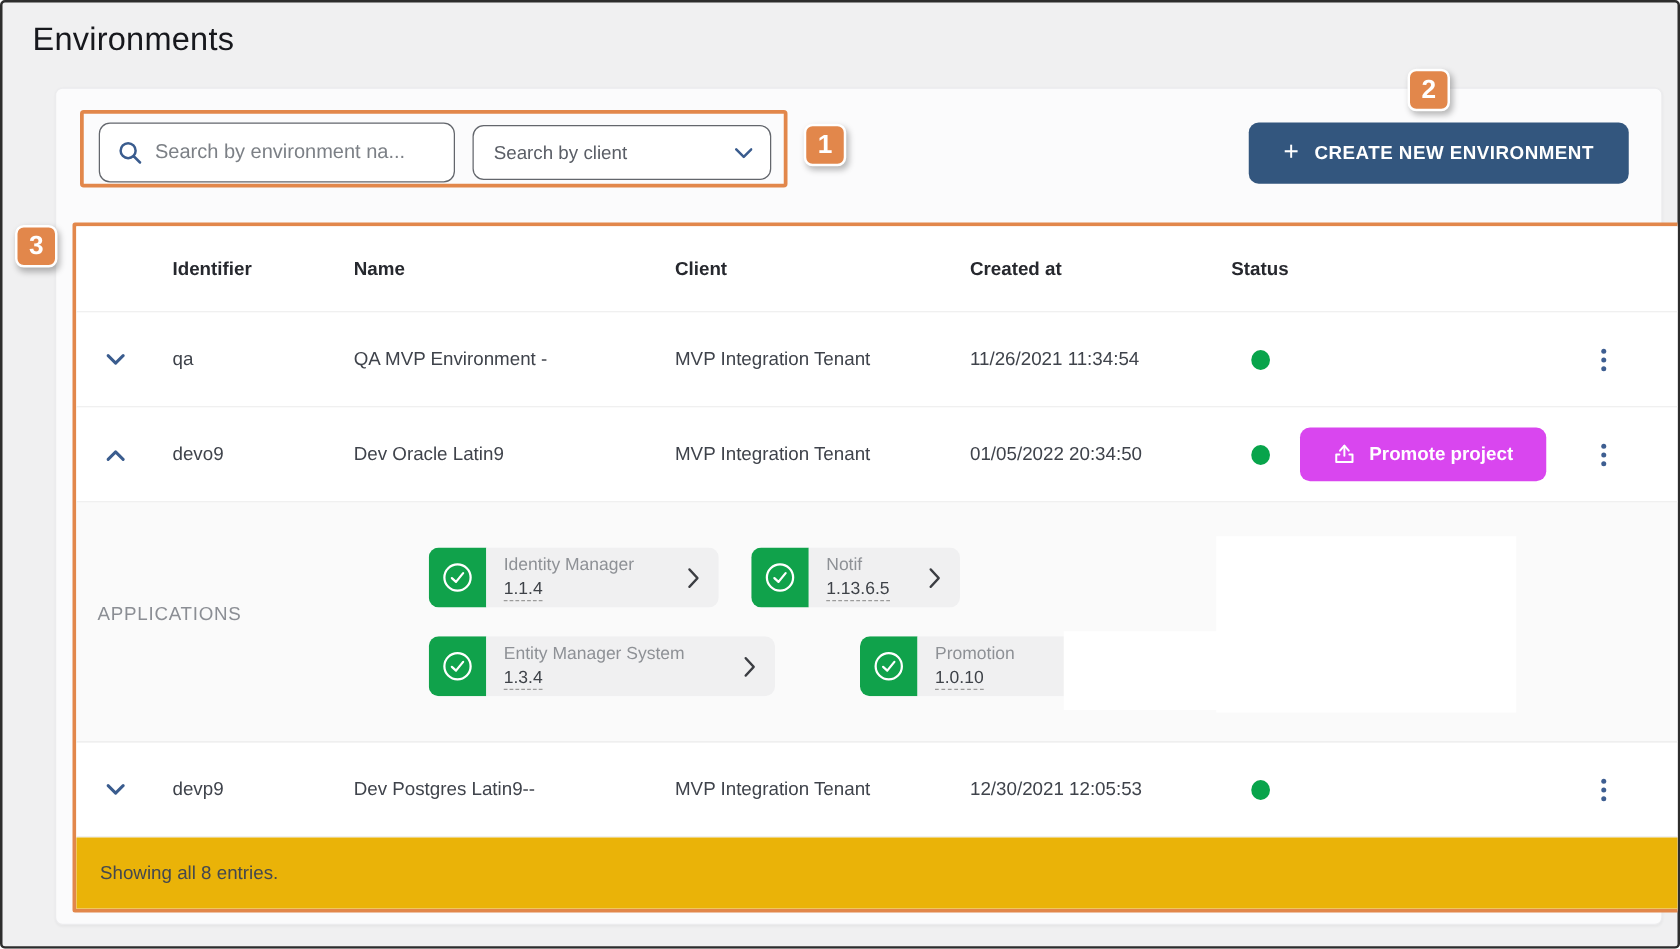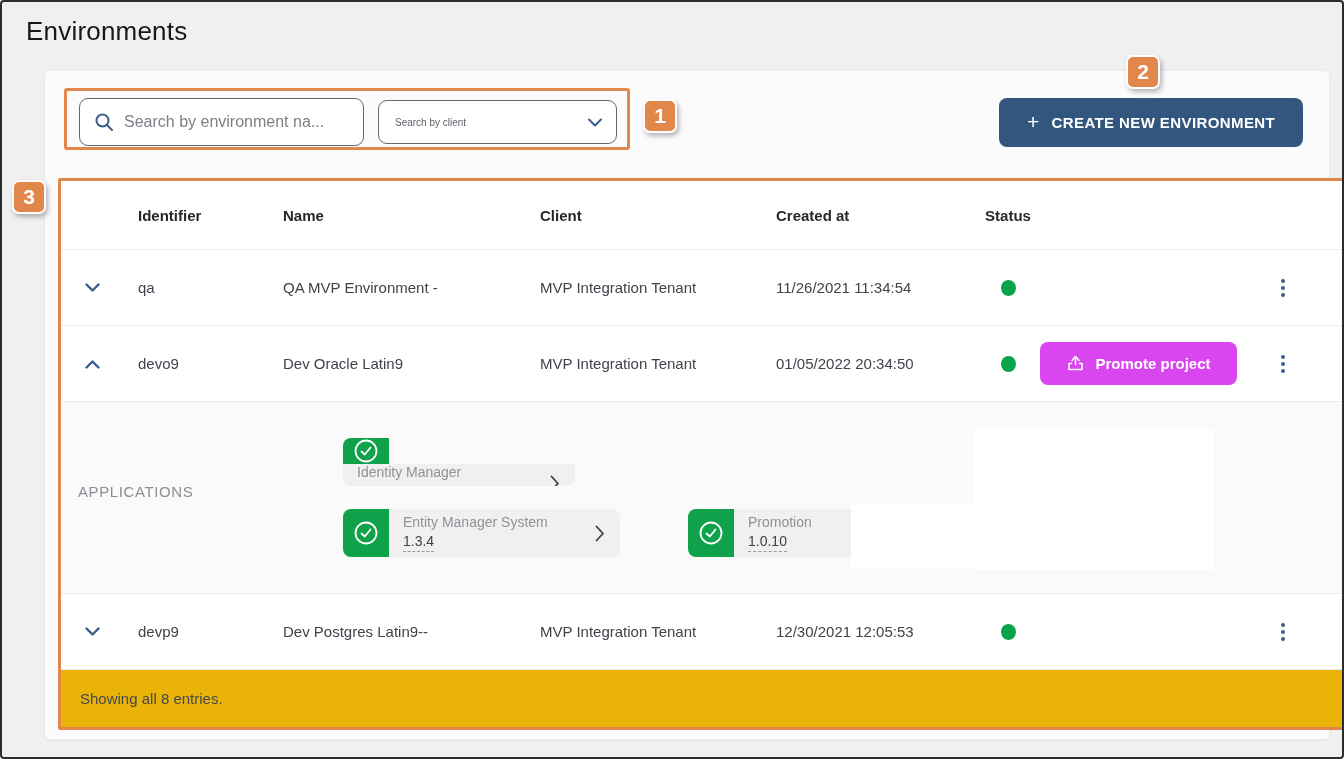--- a/index.html
+++ b/index.html
@@ -38,21 +38,21 @@
     border:none; outline:none; flex:1; font-size:16px; color:#b91c1c;
     background:transparent; margin-left:10px; font-family:"Liberation Sans", sans-serif;
   }
   .search-box input::placeholder { color:#7c8086; }
   .client-select {
     position:absolute; left:333px; top:29px; width:239px; height:44px;
     background:#fff; border:1px solid #63666c; border-radius:9px;
     display:flex; align-items:center; justify-content:space-between;
     padding:0 14px 0 16px; cursor:pointer;
   }
-  .client-select .sel-text { font-size:10px; color:#5a5e66; }
+  .client-select .sel-text { font-size:15px; color:#5a5e66; }
   .badge-1 { left:598px; top:28px; }
   .badge-2 { left:1081px; top:-16px; }
   .create-btn {
     position:absolute; left:954px; top:27px; width:304px; height:49px;
     background:#33567e; border:none; border-radius:8px; color:#fff;
     display:flex; align-items:center; justify-content:center; gap:12px;
     font-size:15px; font-weight:700; letter-spacing:0.4px; cursor:pointer;
     font-family:"Liberation Sans", sans-serif;
   }
   .create-btn .plus { font-size:21px; font-weight:400; line-height:1; margin-top:-2px; }
@@ -217,40 +217,59 @@
               <span></span>
               <span></span>
               <span></span>
             </span>
         </div>
       </div>
 
       <div class="expanded">
         <div class="apps-label">APPLICATIONS</div>
 
-        <div class="app-chip" style="left:282px; top:36px; width:232px;flex-direction:column;">
+        <div class="app-chip" style="left:282px; top:36px; width:232px;">
           <div class="chip-icon">
             <svg width="26" height="26" viewBox="0 0 26 26">
                 <circle cx="13" cy="13" r="10.5" fill="none" stroke="#fff" stroke-width="1.8"></circle>
                 <polyline points="8.5,13.5 11.8,16.5 17.5,9.5" fill="none" stroke="#fff" stroke-width="1.8" stroke-linecap="round" stroke-linejoin="round"></polyline>
               </svg>
           </div>
           <div class="chip-body">
             <div class="chip-texts">
               <span class="chip-name">Identity Manager</span>
               <span class="chip-version">1.1.4</span>
             </div>
             <span>
               <svg width="10" height="17" viewBox="0 0 10 17">
                   <polyline points="1.5,1.5 8,8.5 1.5,15.5" fill="none" stroke="#3c3e43" stroke-width="1.8" stroke-linecap="round" stroke-linejoin="round"></polyline>
                 </svg>
             </span>
           </div>
         </div>
 
+        <div class="app-chip" style="left:540px; top:36px; width:167px;">
+          <div class="chip-icon">
+            <svg width="26" height="26" viewBox="0 0 26 26">
+                <circle cx="13" cy="13" r="10.5" fill="none" stroke="#fff" stroke-width="1.8"></circle>
+                <polyline points="8.5,13.5 11.8,16.5 17.5,9.5" fill="none" stroke="#fff" stroke-width="1.8" stroke-linecap="round" stroke-linejoin="round"></polyline>
+              </svg>
+          </div>
+          <div class="chip-body">
+            <div class="chip-texts">
+              <span class="chip-name">Notif</span>
+              <span class="chip-version">1.13.6.5</span>
+            </div>
+            <span>
+              <svg width="10" height="17" viewBox="0 0 10 17">
+                  <polyline points="1.5,1.5 8,8.5 1.5,15.5" fill="none" stroke="#3c3e43" stroke-width="1.8" stroke-linecap="round" stroke-linejoin="round"></polyline>
+                </svg>
+            </span>
+          </div>
+        </div>
 
 
         <div class="app-chip" style="left:282px; top:107px; width:277px;">
           <div class="chip-icon">
             <svg width="26" height="26" viewBox="0 0 26 26">
                 <circle cx="13" cy="13" r="10.5" fill="none" stroke="#fff" stroke-width="1.8"></circle>
                 <polyline points="8.5,13.5 11.8,16.5 17.5,9.5" fill="none" stroke="#fff" stroke-width="1.8" stroke-linecap="round" stroke-linejoin="round"></polyline>
               </svg>
           </div>
           <div class="chip-body">

